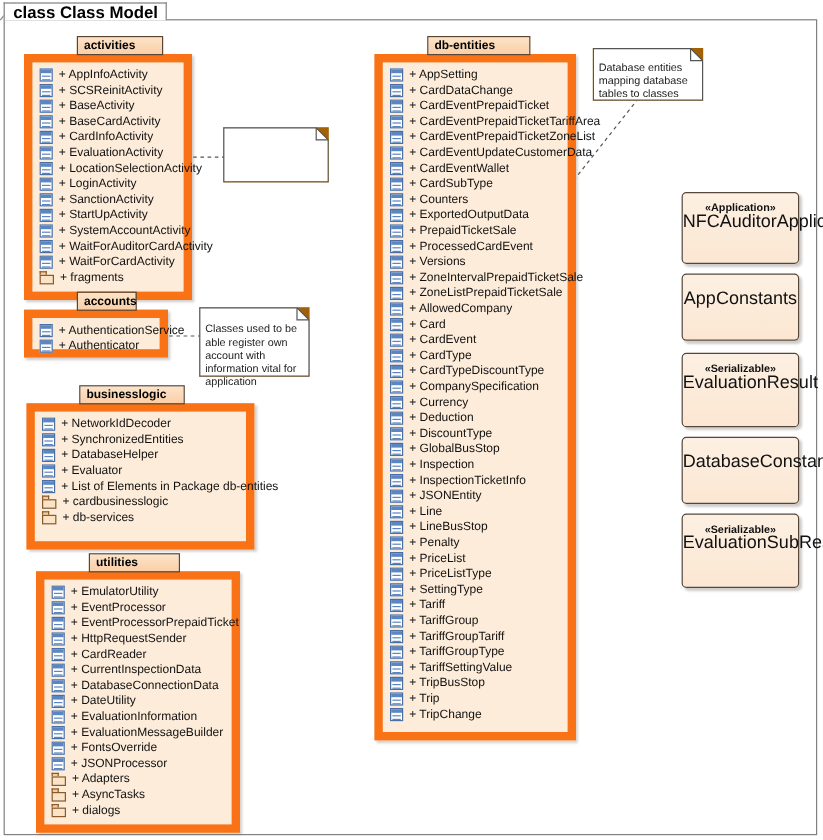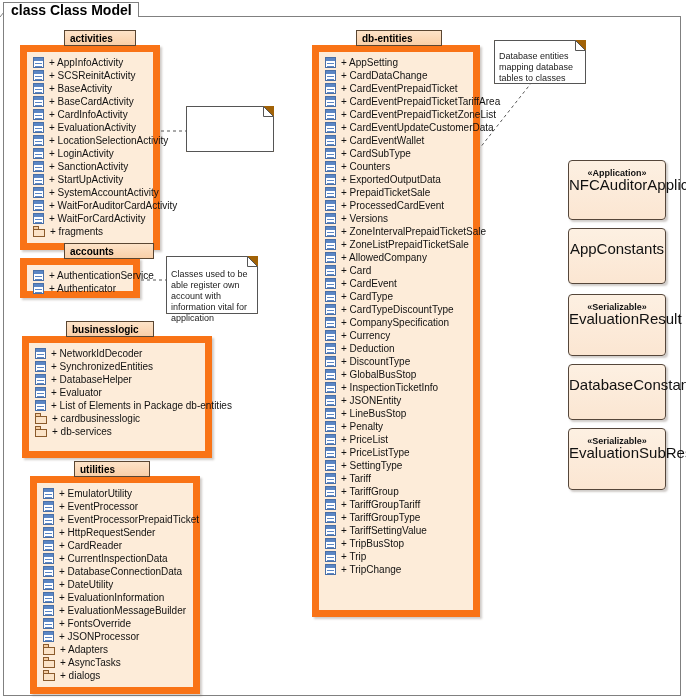--- a/index.html
+++ b/index.html
@@ -286,21 +286,21 @@
         <span class="lbl">+ WaitForCardActivity</span>
       </div>
     <div class="pkg-item">
         <span class="icon-folder"></span>
         <span class="lbl">+ fragments</span>
       </div>
   </div>
 </div>
 
 <div class="package" style="left:20px; top:243px; width:120px;">
-  <div class="pkg-tab" style="width:90px;">
+  <div class="pkg-tab" style="width:50px;">
     <span>accounts</span>
   </div>
   <div class="pkg-body" style="width:120px; height:40px;">
     <div class="pkg-item">
         <span class="icon-class"></span>
         <span class="lbl">+ AuthenticationService</span>
       </div>
     <div class="pkg-item">
         <span class="icon-class"></span>
         <span class="lbl">+ Authenticator</span>
@@ -512,25 +512,33 @@
     <div class="pkg-item">
         <span class="icon-class"></span>
         <span class="lbl">+ DiscountType</span>
       </div>
     <div class="pkg-item">
         <span class="icon-class"></span>
         <span class="lbl">+ GlobalBusStop</span>
       </div>
     <div class="pkg-item">
         <span class="icon-class"></span>
+        <span class="lbl">+ Inspection</span>
+      </div>
+    <div class="pkg-item">
+        <span class="icon-class"></span>
         <span class="lbl">+ InspectionTicketInfo</span>
       </div>
     <div class="pkg-item">
         <span class="icon-class"></span>
         <span class="lbl">+ JSONEntity</span>
+      </div>
+    <div class="pkg-item">
+        <span class="icon-class"></span>
+        <span class="lbl">+ Line</span>
       </div>
     <div class="pkg-item">
         <span class="icon-class"></span>
         <span class="lbl">+ LineBusStop</span>
       </div>
     <div class="pkg-item">
         <span class="icon-class"></span>
         <span class="lbl">+ Penalty</span>
       </div>
     <div class="pkg-item">

